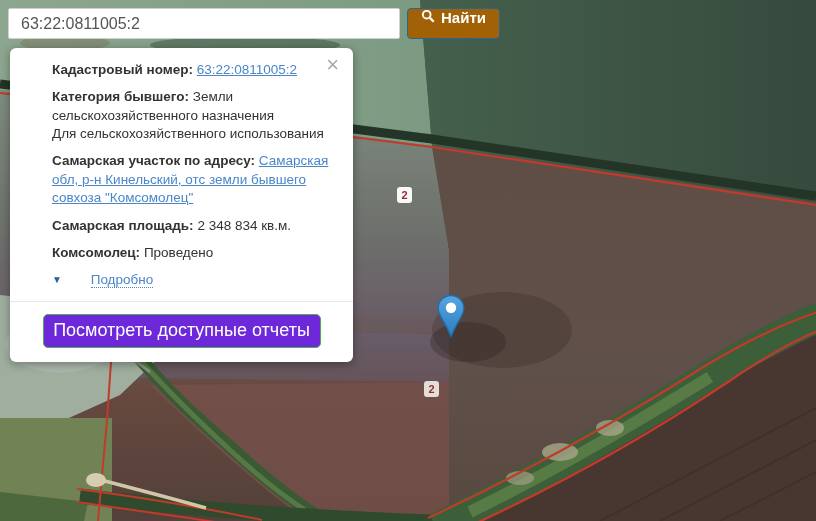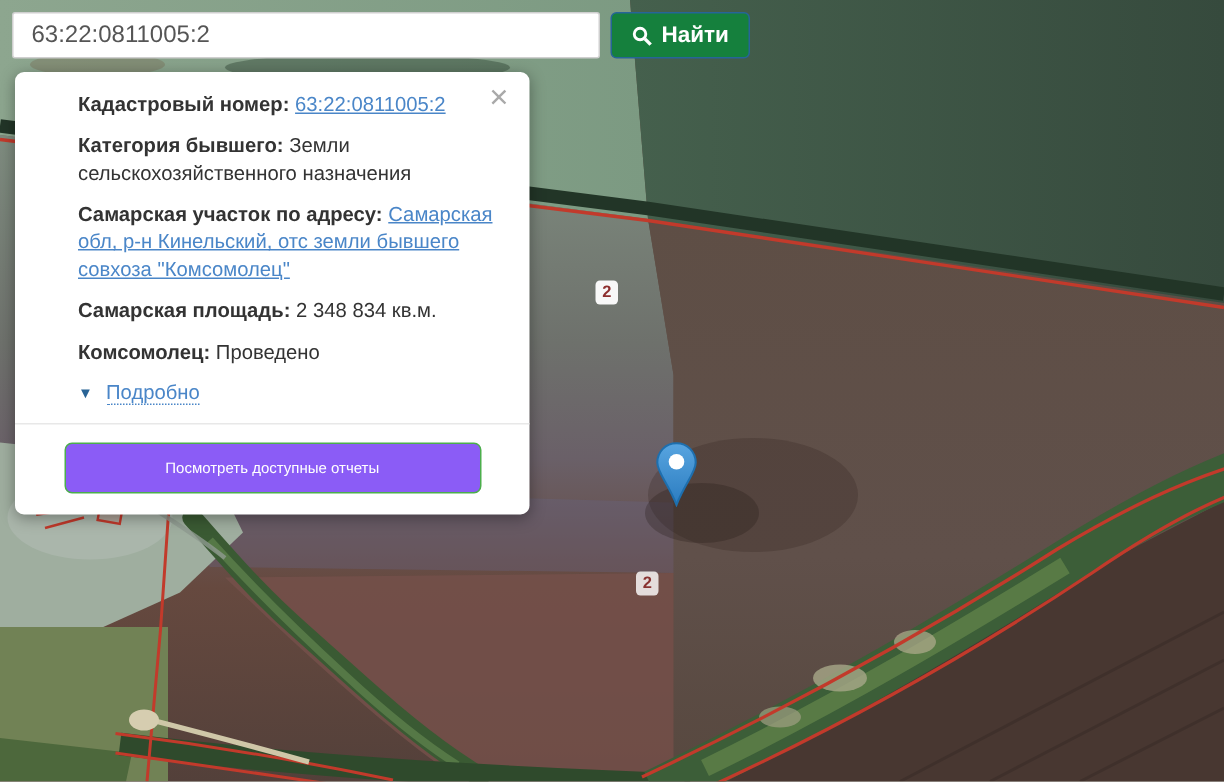--- a/index.html
+++ b/index.html
@@ -7,38 +7,38 @@
   .screen *{box-sizing:border-box;}
 
   
   .mapwrap{position:absolute;inset:0;}
   .mapwrap svg{display:block;width:100%;height:100%;}
 
   
   .searchbar{position:absolute;left:8px;top:8px;display:flex;gap:7px;align-items:center;}
   .search-input{width:392px;height:31px;border:1px solid #cfcfcf;border-radius:2px;padding:0 12px;
     font-size:16px;color:#555;font-family:"Liberation Sans",sans-serif;background:#fff;outline:none;}
-  .search-btn{height:31px;padding:0 13px;background:#15803d;border:1px solid #266598;border-radius:4px;
-    color:#fff;font-size:15px;font-weight:bold;display:flex;align-items:center;gap:6px;cursor:pointer;
+  .search-btn{height:31px;padding:0 13px;background:#a16207;border:1px solid #266598;border-radius:4px;
+    color:#fff;font-size:15px;font-weight:bold;display:flex;gap:6px;cursor:pointer;
     font-family:"Liberation Sans",sans-serif;}
 
   
   .popup{position:absolute;left:10px;top:48px;width:343px;background:#fff;border-radius:6px;
     box-shadow:0 2px 10px rgba(0,0,0,.35);padding:13px 18px 14px;font-size:13.5px;color:#333;line-height:1.36;}
   .popup .row{margin-bottom:9px;padding-left:24px;}
   .popup b{font-weight:bold;color:#333;}
   .popup a{color:#4a86c8;text-decoration:underline;cursor:pointer;}
   .popup .close{position:absolute;top:4px;right:10px;font-size:22px;line-height:22px;color:#a9a9a9;
     cursor:pointer;background:none;border:none;padding:2px 4px;font-family:"Liberation Sans",sans-serif;}
   .details-row{margin:2px 0 0 0;}
   .details-row .tri{color:#2a6496;font-size:10px;vertical-align:1px;margin-right:5px;}
-  .details-row a{text-decoration:none;border-bottom:1px dotted #4a86c8;}
+  .details-row a{text-decoration:none;border-bottom:1px dotted #4a86c8;margin-left:20px;}
   .popup hr{border:none;border-top:1px solid #e8e8e8;margin:11px -18px 12px;}
-  .report-btn{display:block;margin:0 auto;width:278px;height:34px;background:#8b5cf6;border:1px solid #4cae4c;
-    border-radius:5px;color:#fff;font-size:10px;cursor:pointer;font-family:"Liberation Sans",sans-serif;}
+  .report-btn{display:block;margin:0 auto;width:278px;height:34px;background:#6d28d9;border:1px solid #4cae4c;
+    border-radius:5px;color:#fff;font-size:18px;cursor:pointer;font-family:"Liberation Sans",sans-serif;}
 
   
   .badge2{position:absolute;min-width:15px;height:16px;padding:0 3px;background:rgba(255,255,255,.95);
     border-radius:3px;color:#8e2f2f;font-size:11px;font-weight:bold;text-align:center;line-height:16px;cursor:pointer;}
   .badge2.b{opacity:.85;}
   .village-badge{position:absolute;left:53px;top:317px;width:15px;height:15px;background:rgba(255,255,255,.95);
     border-radius:3px;color:#c0392b;font-size:10px;font-weight:bold;text-align:center;line-height:15px;cursor:pointer;}
   .pin{position:absolute;left:437px;top:294px;width:28px;height:44px;cursor:pointer;}
 </style>
 </head>
@@ -169,20 +169,21 @@
 
     <div class="row">
       <b>Кадастровый номер:</b>
       <a>63:22:0811005:2</a>
     </div>
 
     <div class="row">
       <b>Категория бывшего:</b>
       <span>Земли сельскохозяйственного назначения</span>
       <br>
+      <span>Для сельскохозяйственного использования</span>
     </div>
 
     <div class="row">
       <b>Самарская участок по адресу:</b>
       <a>Самарская обл, р-н Кинельский, отс земли бывшего совхоза "Комсомолец"</a>
     </div>
 
     <div class="row">
       <b>Самарская площадь:</b>
       <span>2 348 834 кв.м.</span>

